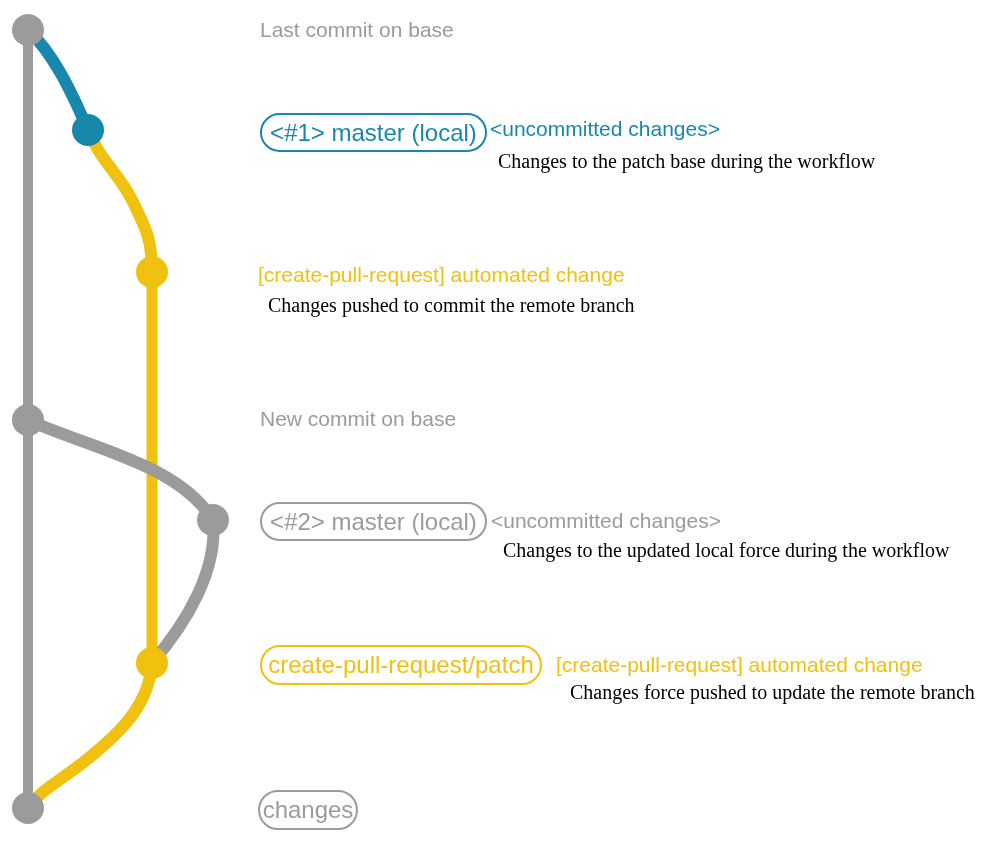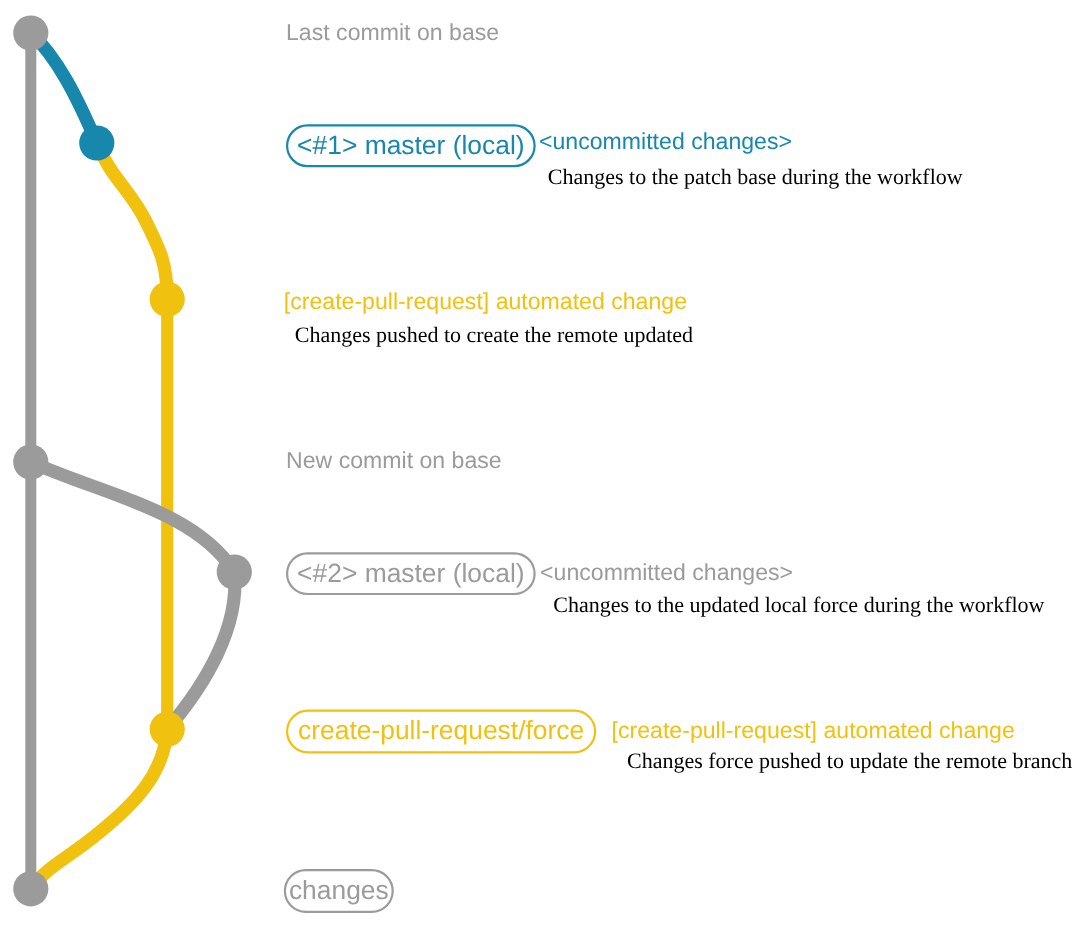--- a/index.html
+++ b/index.html
@@ -94,27 +94,27 @@
     <circle class="fgray" r="16" cx="28" cy="808"></circle>
   </svg>
 
   <div class="label gray" style="left:260px; top:17px">Last commit on base</div>
 
   <div class="badge teal" style="left:260px; top:113px; width:227px; height:39px">&lt;#1&gt; master (local)</div>
   <div class="label teal" style="left:490px; top:116px">&lt;uncommitted changes&gt;</div>
   <div class="caption" style="left:498px; top:148px">Changes to the patch base during the workflow</div>
 
   <div class="label yellow" style="left:258px; top:262px">[create-pull-request] automated change</div>
-  <div class="caption" style="left:268px; top:292px">Changes pushed to create the remote updated</div>
+  <div class="caption" style="left:268px; top:292px">Changes pushed to commit the remote branch</div>
 
   <div class="label gray" style="left:260px; top:406px">New commit on base</div>
 
   <div class="badge gray" style="left:260px; top:502px; width:227px; height:39px">&lt;#2&gt; master (local)</div>
   <div class="label gray" style="left:491px; top:508px">&lt;uncommitted changes&gt;</div>
   <div class="caption" style="left:503px; top:537px">Changes to the updated local force during the workflow</div>
 
-  <div class="badge yellow" style="left:260px; top:645px; width:282px; height:40px">create-pull-request/force</div>
+  <div class="badge yellow" style="left:260px; top:645px; width:282px; height:40px">create-pull-request/patch</div>
   <div class="label yellow" style="left:556px; top:652px">[create-pull-request] automated change</div>
   <div class="caption" style="left:570px; top:679px">Changes force pushed to update the remote branch</div>
 
   <div class="badge gray" style="left:258px; top:790px; width:100px; height:40px">changes</div>
 
 </div>
 
 </body></html>

